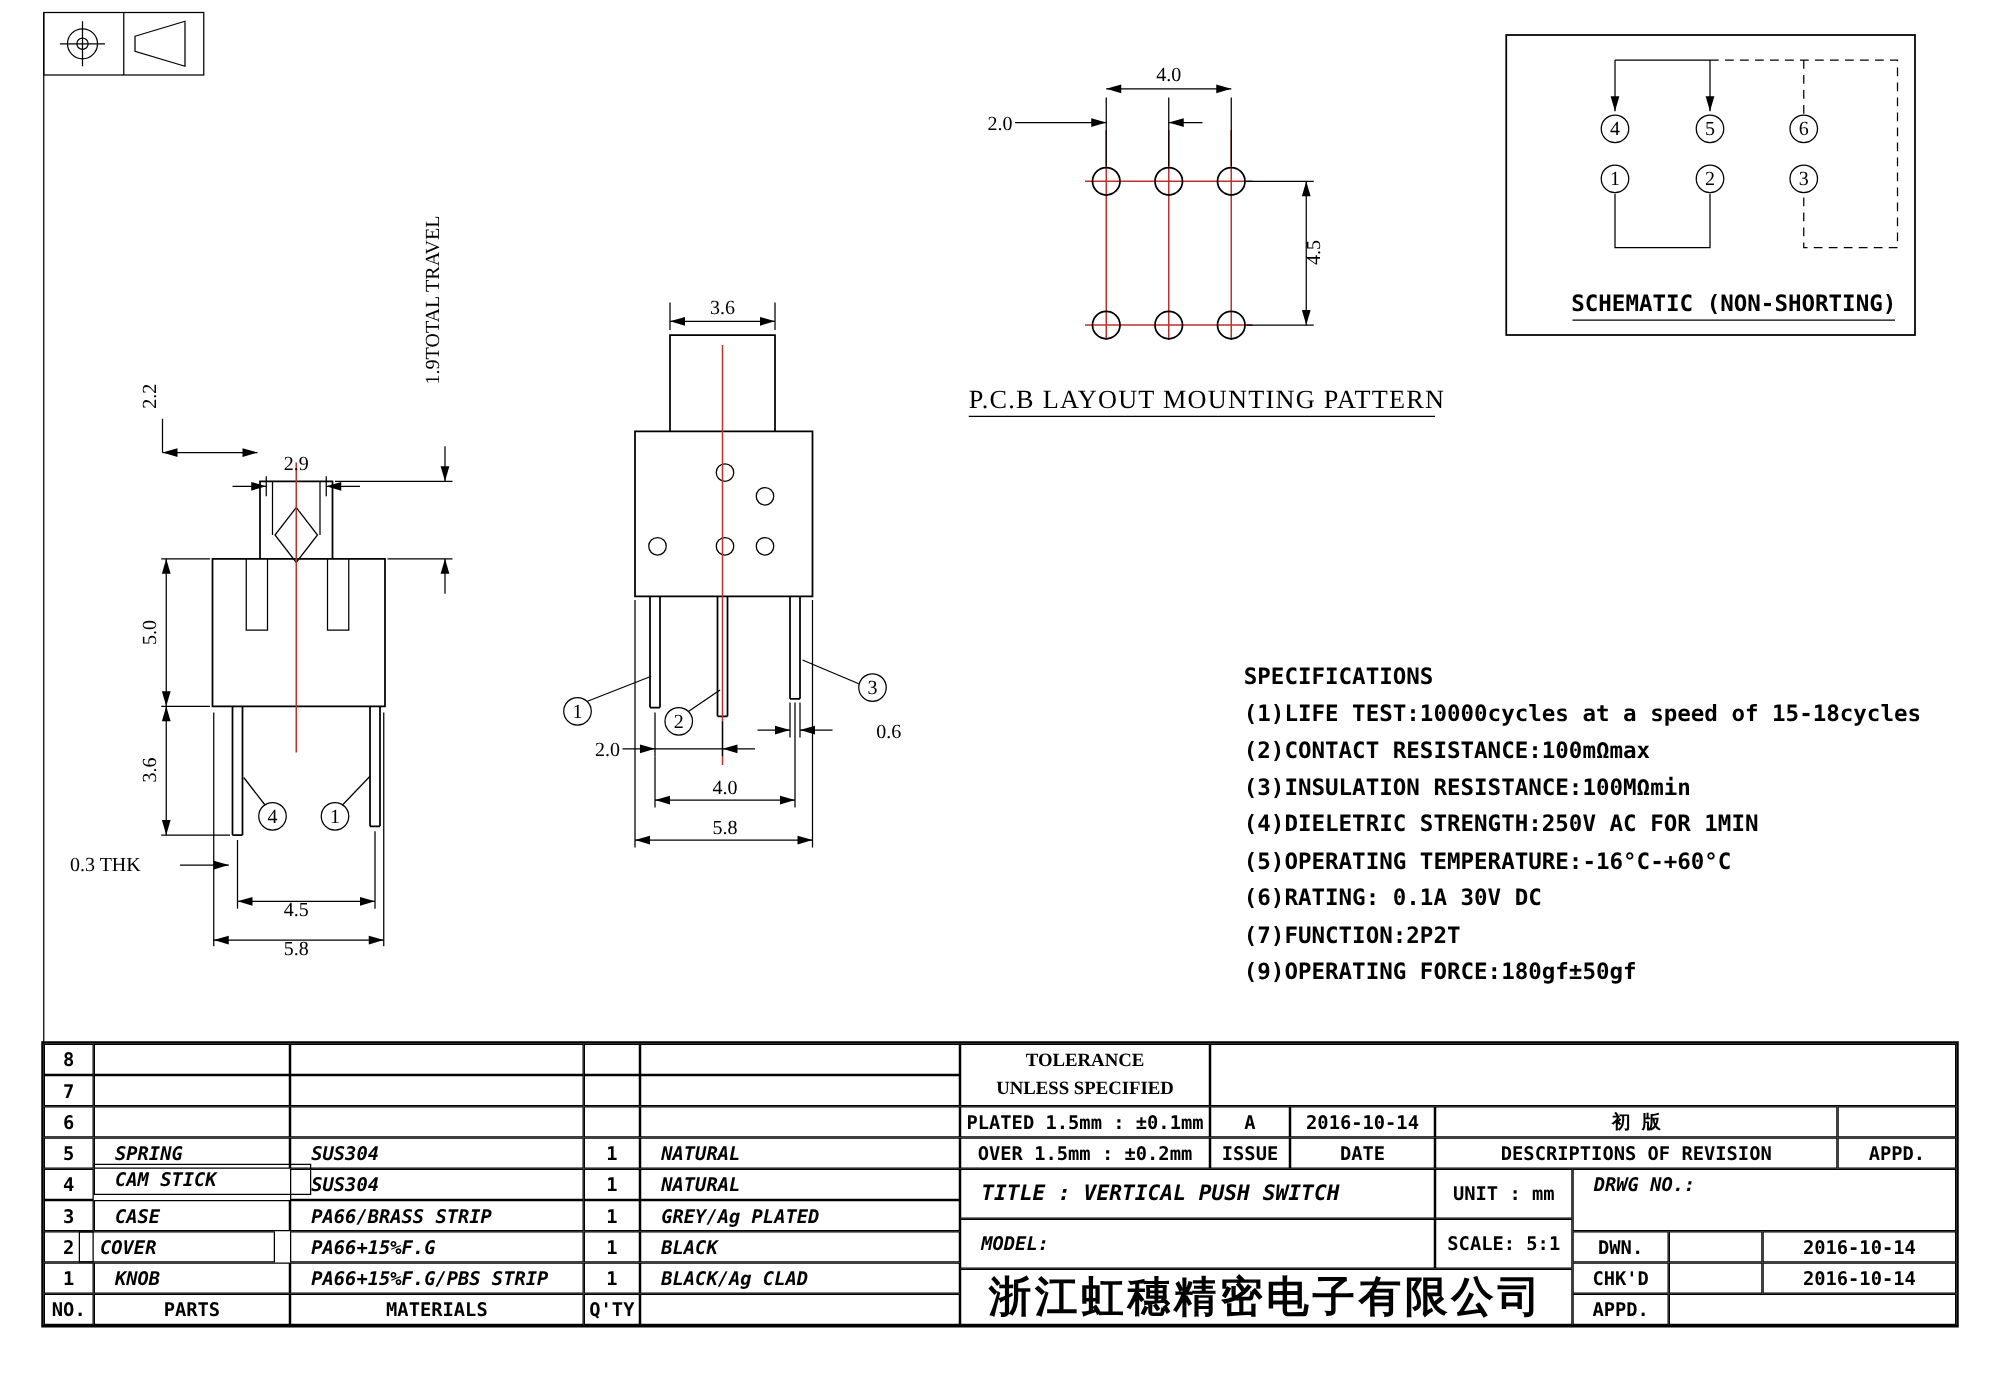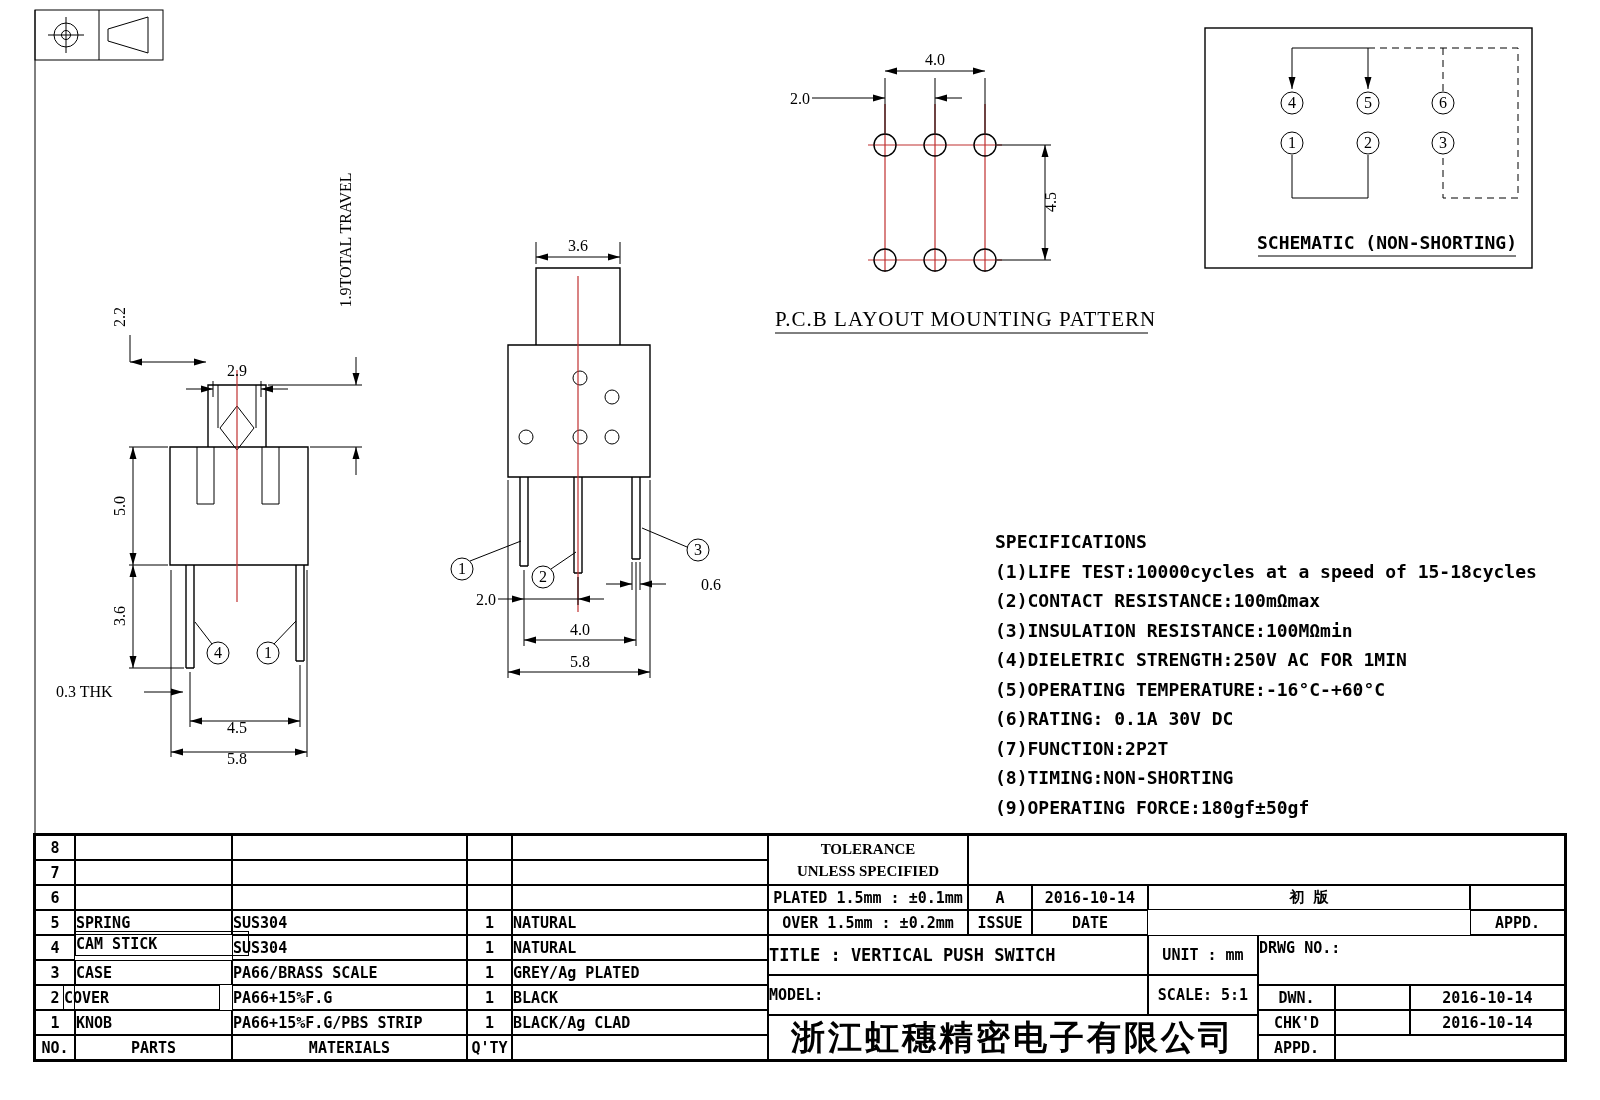--- a/index.html
+++ b/index.html
@@ -12,21 +12,21 @@
   .dash{stroke-dasharray:7 5;}
   .dim{font:16px "Liberation Serif",serif;fill:#000;}
   .ptitle{font:21px "Liberation Serif",serif;letter-spacing:1px;fill:#000;}
   .stitle{font:bold 18px "DejaVu Sans Mono",monospace;fill:#000;}
   .specs{position:absolute;left:995px;top:527px;font:bold 18px "DejaVu Sans Mono",monospace;
          line-height:29.5px;white-space:nowrap;}
   .tblock{position:absolute;left:35px;top:835px;width:1530px;height:225px;outline:2px solid #000;}
   .cell{position:absolute;border:1px solid #000;box-sizing:border-box;display:flex;align-items:center;
         font:bold 15px "DejaVu Sans Mono",monospace;white-space:nowrap;overflow:hidden;}
   .c-center{justify-content:center;}
-  .c-left{padding-left:0;}
+  .c-left{padding-left:16px;font-style:italic;}
   .c-top{align-items:flex-start;padding-top:3px;}
   .c-col{flex-direction:column;line-height:22px;font-family:Liberation Serif, serif;}
   .t-big{font-size:17px;}
   .company{font-size:34px;letter-spacing:3px;font-family:"DejaVu Sans",sans-serif;font-weight:bold;}
 </style>
 </head>
 <body>
 
 <div class="sheet">
 
@@ -199,21 +199,20 @@
 
   <div class="specs">
     <div>SPECIFICATIONS</div>
     <div>(1)LIFE TEST:10000cycles at a speed of 15-18cycles</div>
     <div>(2)CONTACT RESISTANCE:100mΩmax</div>
     <div>(3)INSULATION RESISTANCE:100MΩmin</div>
     <div>(4)DIELETRIC STRENGTH:250V AC FOR 1MIN</div>
     <div>(5)OPERATING TEMPERATURE:-16°C-+60°C</div>
     <div>(6)RATING: 0.1A 30V DC</div>
     <div>(7)FUNCTION:2P2T</div>
-    <div>(8)TIMING:NON-SHORTING</div>
     <div>(9)OPERATING FORCE:180gf±50gf</div>
   </div>
 
   <div class="tblock">
 
     <div class="cell c-center" style="left:0;top:0;width:40px;height:25px">8</div>
     <div class="cell c-left" style="left:40px;top:0;width:157px;height:25px"></div>
     <div class="cell c-left" style="left:197px;top:0;width:235px;height:25px"></div>
     <div class="cell c-center" style="left:432px;top:0;width:45px;height:25px"></div>
     <div class="cell c-left" style="left:477px;top:0;width:256px;height:25px"></div>
@@ -237,21 +236,21 @@
     <div class="cell c-left" style="left:477px;top:75px;width:256px;height:25px">NATURAL</div>
 
     <div class="cell c-center" style="left:0;top:100px;width:40px;height:25px">4</div>
     <div class="cell c-left" style="left:40px;top:96px;width:174px;height:25px">CAM STICK</div>
     <div class="cell c-left" style="left:197px;top:100px;width:235px;height:25px">SUS304</div>
     <div class="cell c-center" style="left:432px;top:100px;width:45px;height:25px">1</div>
     <div class="cell c-left" style="left:477px;top:100px;width:256px;height:25px">NATURAL</div>
 
     <div class="cell c-center" style="left:0;top:125px;width:40px;height:25px">3</div>
     <div class="cell c-left" style="left:40px;top:125px;width:157px;height:25px">CASE</div>
-    <div class="cell c-left" style="left:197px;top:125px;width:235px;height:25px">PA66/BRASS SCALE</div>
+    <div class="cell c-left" style="left:197px;top:125px;width:235px;height:25px">PA66/BRASS STRIP</div>
     <div class="cell c-center" style="left:432px;top:125px;width:45px;height:25px">1</div>
     <div class="cell c-left" style="left:477px;top:125px;width:256px;height:25px">GREY/Ag PLATED</div>
 
     <div class="cell c-center" style="left:0;top:150px;width:40px;height:25px">2</div>
     <div class="cell c-left" style="left:28px;top:150px;width:157px;height:25px">COVER</div>
     <div class="cell c-left" style="left:197px;top:150px;width:235px;height:25px">PA66+15%F.G</div>
     <div class="cell c-center" style="left:432px;top:150px;width:45px;height:25px">1</div>
     <div class="cell c-left" style="left:477px;top:150px;width:256px;height:25px">BLACK</div>
 
     <div class="cell c-center" style="left:0;top:175px;width:40px;height:25px">1</div>
@@ -274,20 +273,21 @@
 
     <div class="cell c-center" style="left:733px;top:50px;width:200px;height:25px">PLATED 1.5mm : ±0.1mm</div>
     <div class="cell c-center" style="left:933px;top:50px;width:64px;height:25px">A</div>
     <div class="cell c-center" style="left:997px;top:50px;width:116px;height:25px">2016-10-14</div>
     <div class="cell c-center" style="left:1113px;top:50px;width:322px;height:25px">初  版</div>
     <div class="cell" style="left:1435px;top:50px;width:95px;height:25px"></div>
 
     <div class="cell c-center" style="left:733px;top:75px;width:200px;height:25px">OVER 1.5mm : ±0.2mm</div>
     <div class="cell c-center" style="left:933px;top:75px;width:64px;height:25px">ISSUE</div>
     <div class="cell c-center" style="left:997px;top:75px;width:116px;height:25px">DATE</div>
+    <div class="cell c-center" style="left:1113px;top:75px;width:322px;height:25px">DESCRIPTIONS OF REVISION</div>
     <div class="cell c-center" style="left:1435px;top:75px;width:95px;height:25px">APPD.</div>
 
     <div class="cell c-left t-big" style="left:733px;top:100px;width:380px;height:40px">TITLE :  VERTICAL PUSH SWITCH</div>
     <div class="cell c-center" style="left:1113px;top:100px;width:110px;height:40px">UNIT :  mm</div>
     <div class="cell c-left" style="left:733px;top:140px;width:380px;height:40px">MODEL:</div>
 
     <div class="cell c-left c-top" style="left:1223px;top:100px;width:307px;height:50px">DRWG NO.:</div>
     <div class="cell c-center" style="left:1113px;top:140px;width:110px;height:40px">SCALE:  5:1</div>
 
     <div class="cell c-center company" style="left:733px;top:180px;width:490px;height:45px">浙江虹穗精密电子有限公司</div>

